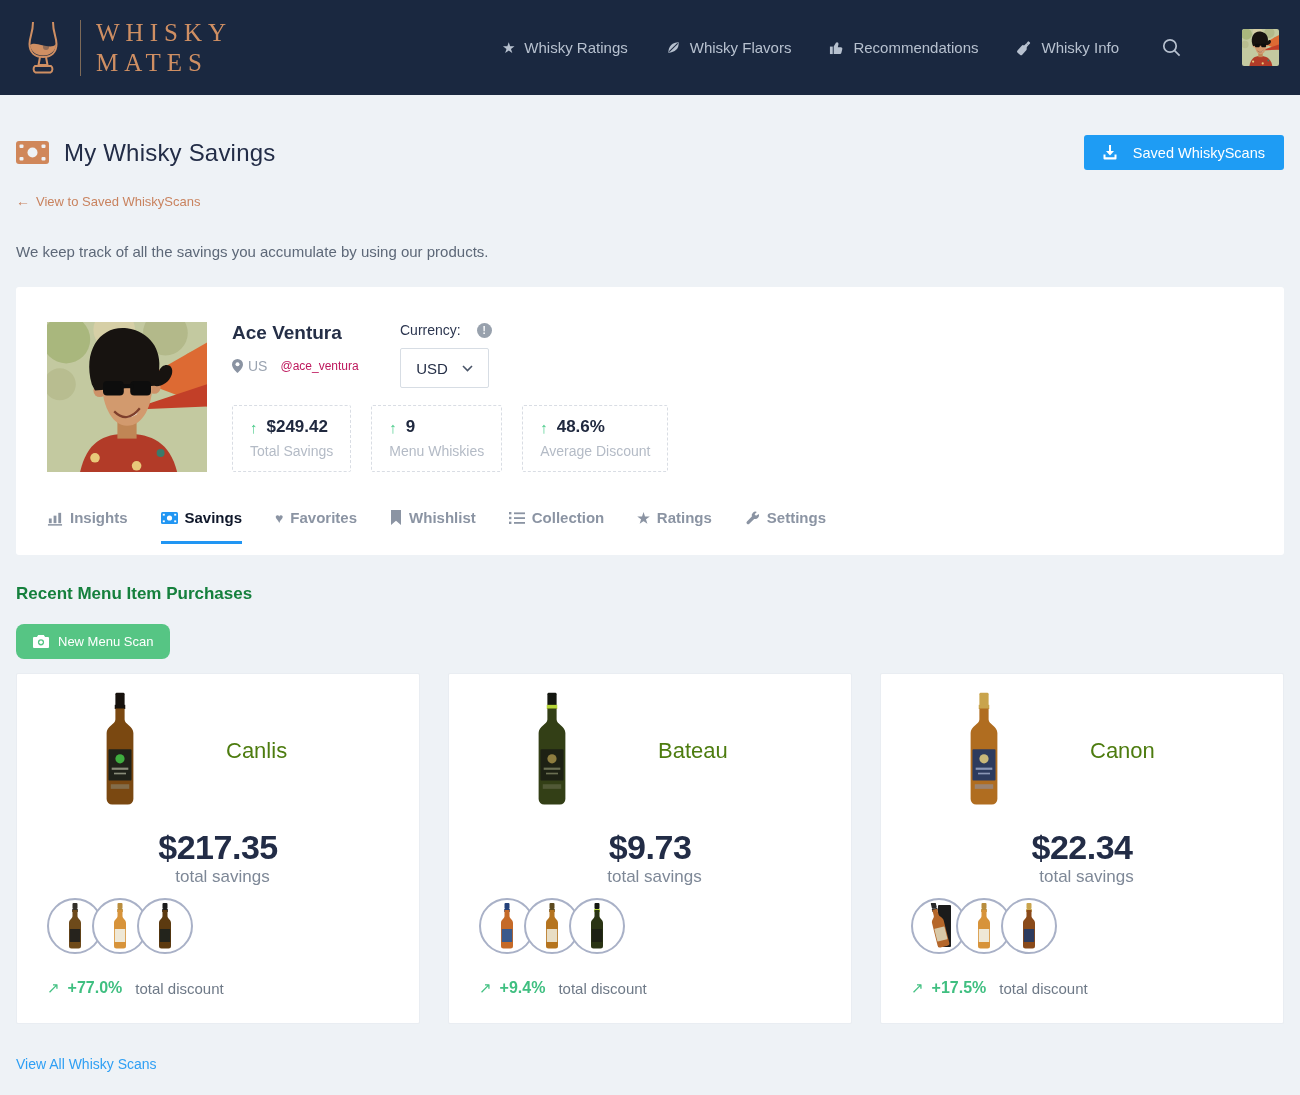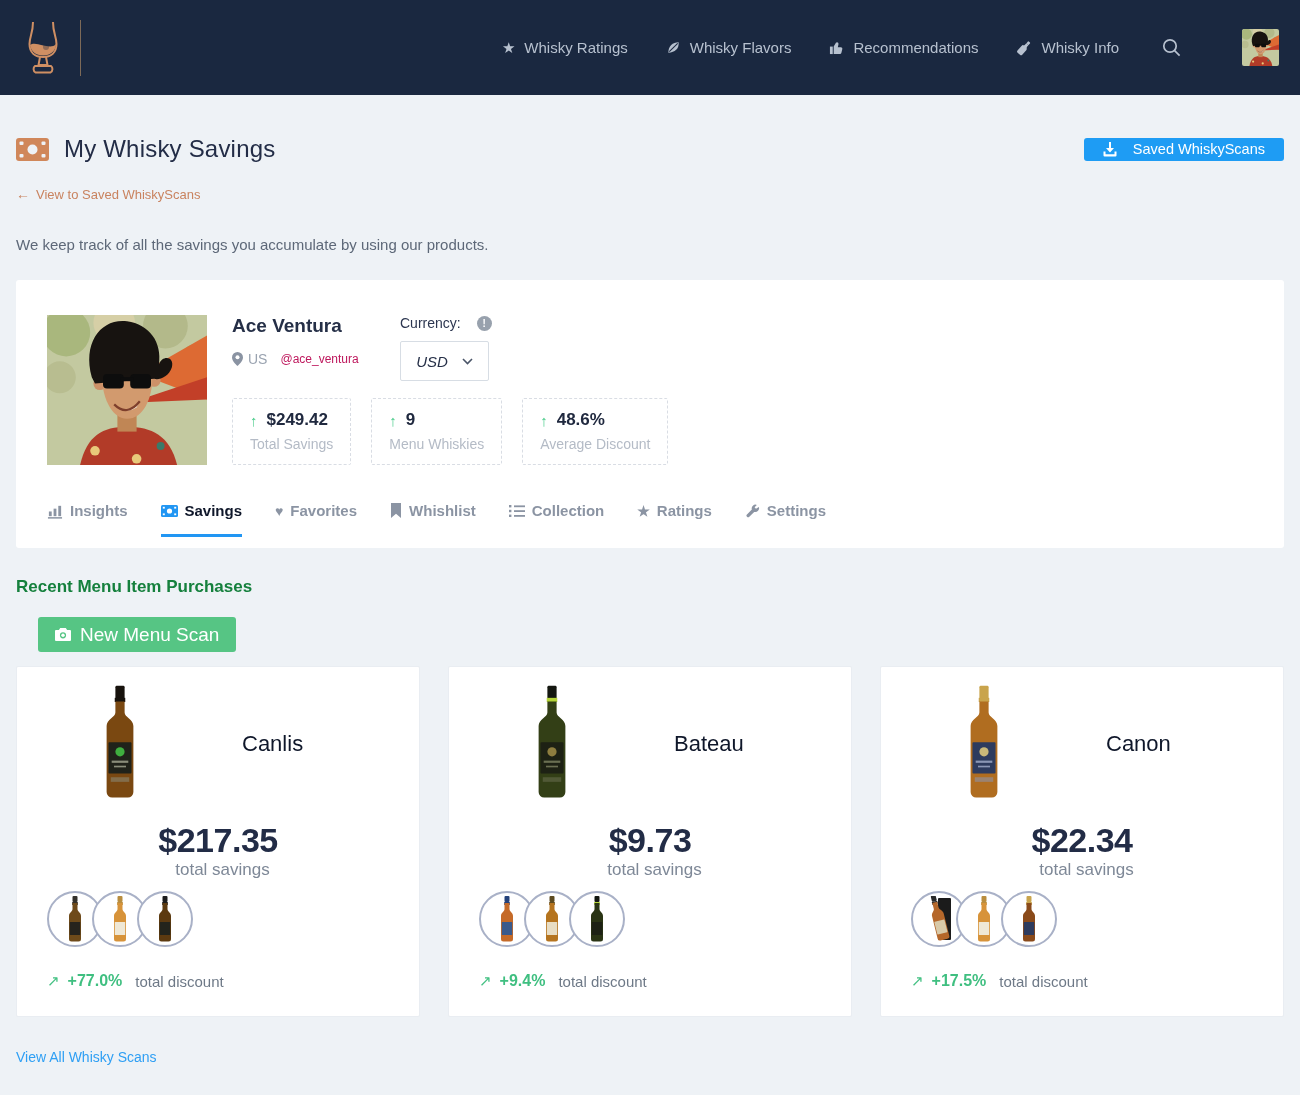--- a/index.html
+++ b/index.html
@@ -22,62 +22,62 @@
   .nav-item { display:flex; align-items:center; gap:9px; color:#b7c1cf; font-size:15px; cursor:pointer; }
   .nav-item .glyph { font-size:15px; line-height:1; }
   .nav-search { margin-left:4px; cursor:pointer; }
   .nav-avatar { width:37px; height:37px; margin-left:22px; border-radius:2px; overflow:hidden; cursor:pointer; }
 
   
   .main { padding:0 16px; }
   .title-row { margin-top:40px; display:flex; align-items:center; }
   .money-icon-lg { width:33px; height:23px; }
   .page-title { font-size:24px; font-weight:400; color:#232d47; margin-left:15px; letter-spacing:.2px; }
-  .saved-btn { margin-left:auto; background:#1e9cf4; color:#fff; height:23px; padding:0 19px; display:flex; align-items:center; gap:16px; font-size:14.5px; border:none; border-radius:3px; cursor:pointer; font-family:inherit; }
+  .saved-btn { margin-left:auto; background:#1e9cf4; color:#fff; height:35px; padding:0 19px; display:flex; align-items:center; gap:16px; font-size:14.5px; border:none; border-radius:3px; cursor:pointer; font-family:inherit; }
   .back-link { margin-top:23px; display:flex; align-items:center; gap:6px; color:#c9835f; font-size:13px; text-decoration:none; width:max-content; }
   .back-arrow { font-size:14px; }
   .page-desc { margin-top:34px; font-size:15px; color:#5d6878; }
 
   
   .panel { margin-top:27px; background:#fff; border-radius:3px; padding:35px 31px 0 31px; height:268px; }
   .profile-row { display:flex; }
   .profile-photo { width:160px; height:150px; flex:0 0 160px; overflow:hidden; }
   .profile-right { margin-left:25px; flex:1; }
   .profile-top { display:flex; align-items:flex-start; }
   .name-block { width:168px; }
   .profile-name { font-size:19px; font-weight:700; color:#252f47; }
   .meta-row { margin-top:14px; display:flex; align-items:center; gap:13px; }
   .meta-loc { display:flex; align-items:center; gap:5px; color:#9aa3b0; font-size:14px; }
   .meta-handle { color:#be185d; font-size:12px; }
   .currency-block { }
   .currency-label-row { display:flex; align-items:center; gap:16px; font-size:14px; color:#2c3650; }
   .info-dot { width:15px; height:15px; border-radius:50%; background:#98a1ad; color:#fff; font-size:10px; font-weight:700; display:flex; align-items:center; justify-content:center; cursor:pointer; }
-  .currency-select { margin-top:10px; width:89px; height:40px; border:1px solid #d7dde4; border-radius:2px; background:#fff; display:flex; align-items:center; justify-content:center; gap:14px; font-size:15px; color:#252f47; cursor:pointer;font-style:italic; }
+  .currency-select { margin-top:10px; width:89px; height:40px; border:1px solid #d7dde4; border-radius:2px; background:#fff; display:flex; align-items:center; justify-content:center; gap:14px; font-size:15px; color:#252f47; cursor:pointer; }
   .stats-row { margin-top:17px; display:flex; gap:20px; }
   .stat-box { border:1px dashed #d9dde4; border-radius:2px; padding:11px 17px 12px 17px; }
   .stat-value-row { display:flex; align-items:center; gap:9px; }
   .stat-arrow { color:#4ecd8d; font-size:15px; }
   .stat-value { font-size:17px; font-weight:700; color:#20293f; }
   .stat-label { margin-top:6px; font-size:14px; color:#b4bbc6; }
 
   
   .tabs { margin-top:37px; display:flex; gap:33px; }
   .tab { display:flex; align-items:center; gap:7px; font-size:15px; font-weight:600; color:#8b94a3; padding-bottom:15px; cursor:pointer; border-bottom:3px solid transparent; }
   .tab .glyph { font-size:14px; line-height:1; }
   .tab.active { color:#0f172a; border-bottom-color:#2196f3; }
   .tab svg { flex:0 0 auto; }
 
   
   .section-heading { margin-top:29px; font-size:17px; font-weight:700; color:#15803d; }
-  .scan-btn { margin-top:20px; background:#56c584; color:#fff; height:35px; padding:0 17px; display:flex; align-items:center; gap:9px; font-size:19px; border:none; border-radius:3px; cursor:pointer; font-family:inherit;margin-left:22px; }
+  .scan-btn { margin-top:20px; background:#56c584; color:#fff; height:35px; padding:0 17px; display:flex; align-items:center; gap:9px; font-size:13px; border:none; border-radius:8px; cursor:pointer; font-family:inherit; }
   .cards { margin-top:14px; display:flex; gap:28px; }
   .card { flex:1; background:#fff; border:1px solid #e9edf2; border-radius:2px; padding:17px 30px 0 30px; height:351px; }
   .card-top { display:flex; align-items:center; }
   .bottle-wrap { margin-left:27px; width:92px; height:120px; display:flex; justify-content:center; }
-  .card-name { margin-left:76px; font-size:22px; color:#0f172a; text-decoration:none; }
+  .card-name { margin-left:60px; font-size:22px; color:#4d7c0f; text-decoration:none; }
   .price-row { margin-top:17px; display:flex; align-items:center;flex-direction:column; }
   .price { font-size:34px; font-weight:700; color:#222c46; letter-spacing:-.5px; }
   .price-label { margin-left:9px; font-size:17px; color:#7e8897; }
   .thumbs { margin-top:11px; display:flex; }
   .thumb { width:56px; height:56px; border:2px solid #a9b1c7; border-radius:50%; background:#fff; display:flex; align-items:center; justify-content:center; margin-right:-11px; cursor:pointer; }
   .discount-row { margin-top:25px; display:flex; align-items:center; }
   .trend-arrow { color:#44c183; font-size:15px; }
   .discount-value { margin-left:8px; font-size:16px; font-weight:700; color:#3fbf80; }
   .discount-label { margin-left:13px; font-size:15px; color:#6e7987; }
   .view-all { display:inline-block; margin-top:32px; font-size:14px; color:#2e9ff4; text-decoration:none; }
@@ -133,20 +133,24 @@
 <div class="navbar">
   <div class="brand">
     <svg class="brand-glass" viewBox="0 0 44 56">
       <path d="M12 2 C12 13 8.5 17 8.5 24 C8.5 32.5 14 37 22 37 C30 37 35.5 32.5 35.5 24 C35.5 17 32 13 32 2" fill="none" stroke="#cf8f63" stroke-width="2"></path>
       <path d="M9 25 C15 20 29 31 35 24 C34.5 31.5 29.5 35.5 22 35.5 C15 35.5 10 31.5 9 25 Z" fill="#cf8f63"></path>
       <circle cx="25" cy="27" r="3" fill="#1a2840" opacity=".35"></circle>
       <path d="M19 37 L17.5 45 H26.5 L25 37" fill="none" stroke="#cf8f63" stroke-width="2"></path>
       <path d="M14 46 H30 C32 47.5 32 51 29.5 52.5 H14.5 C12 51 12 47.5 14 46 Z" fill="none" stroke="#cf8f63" stroke-width="2"></path>
     </svg>
     <div class="brand-divider"></div>
+    <div class="brand-text">
+      <div>WHISKY</div>
+      <div>MATES</div>
+    </div>
   </div>
 
   <div class="nav-menu">
     <div class="nav-item">
       <span class="glyph">★</span>
       <span>Whisky Ratings</span>
     </div>
     <div class="nav-item">
       <svg width="15" height="15" viewBox="0 0 16 16">
         <path d="M2.5 13.5 C2.5 6.5 7 2.5 13.5 2.5 C14 9.5 9.5 13.5 2.5 13.5 Z" fill="#b7c1cf"></path>

